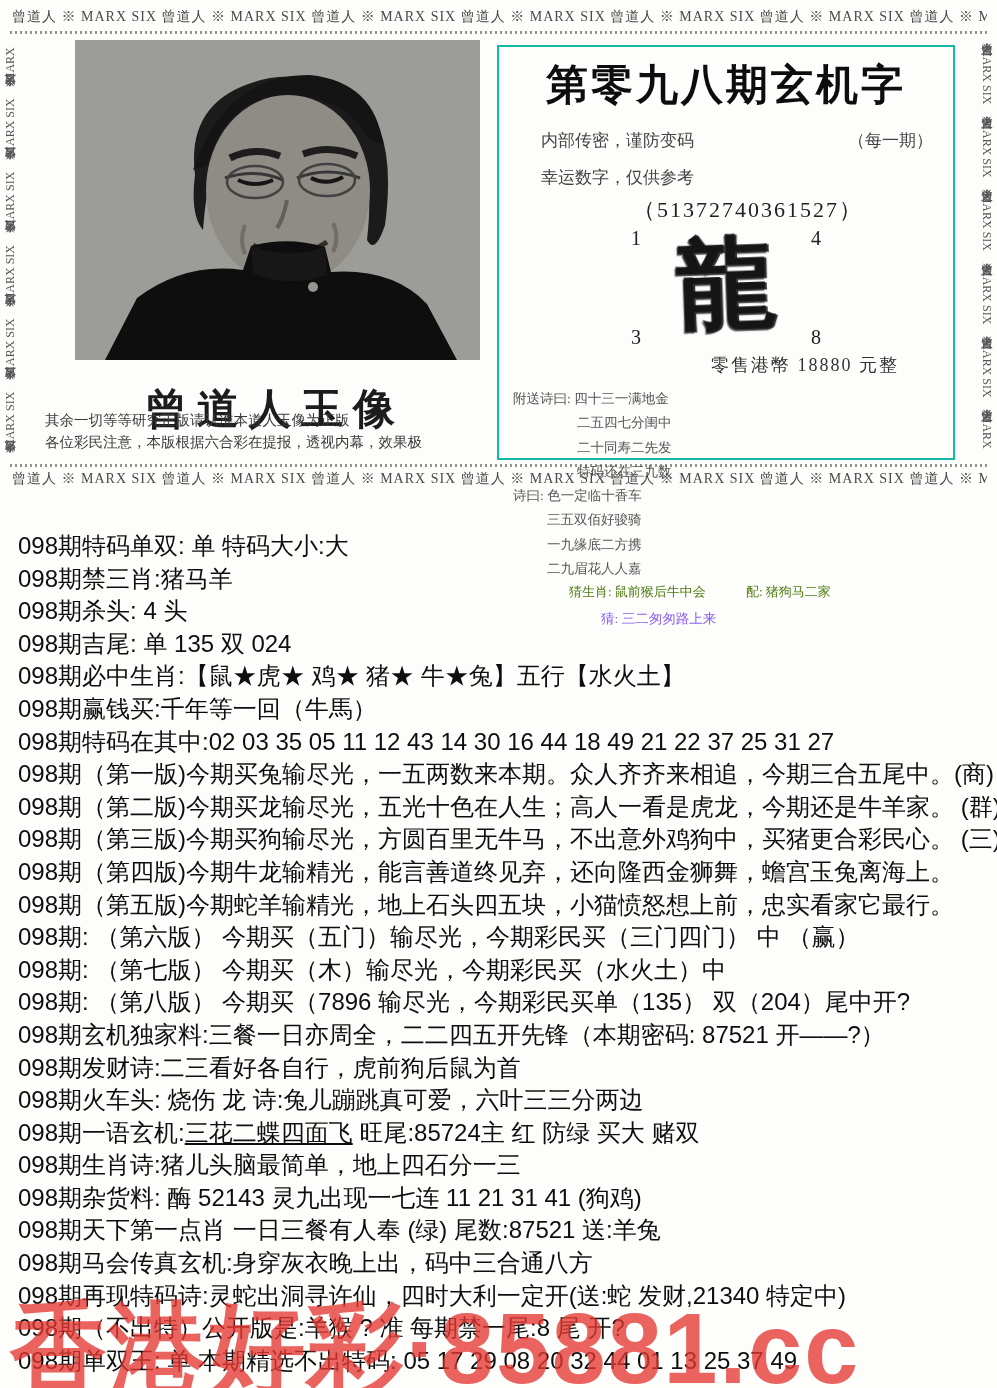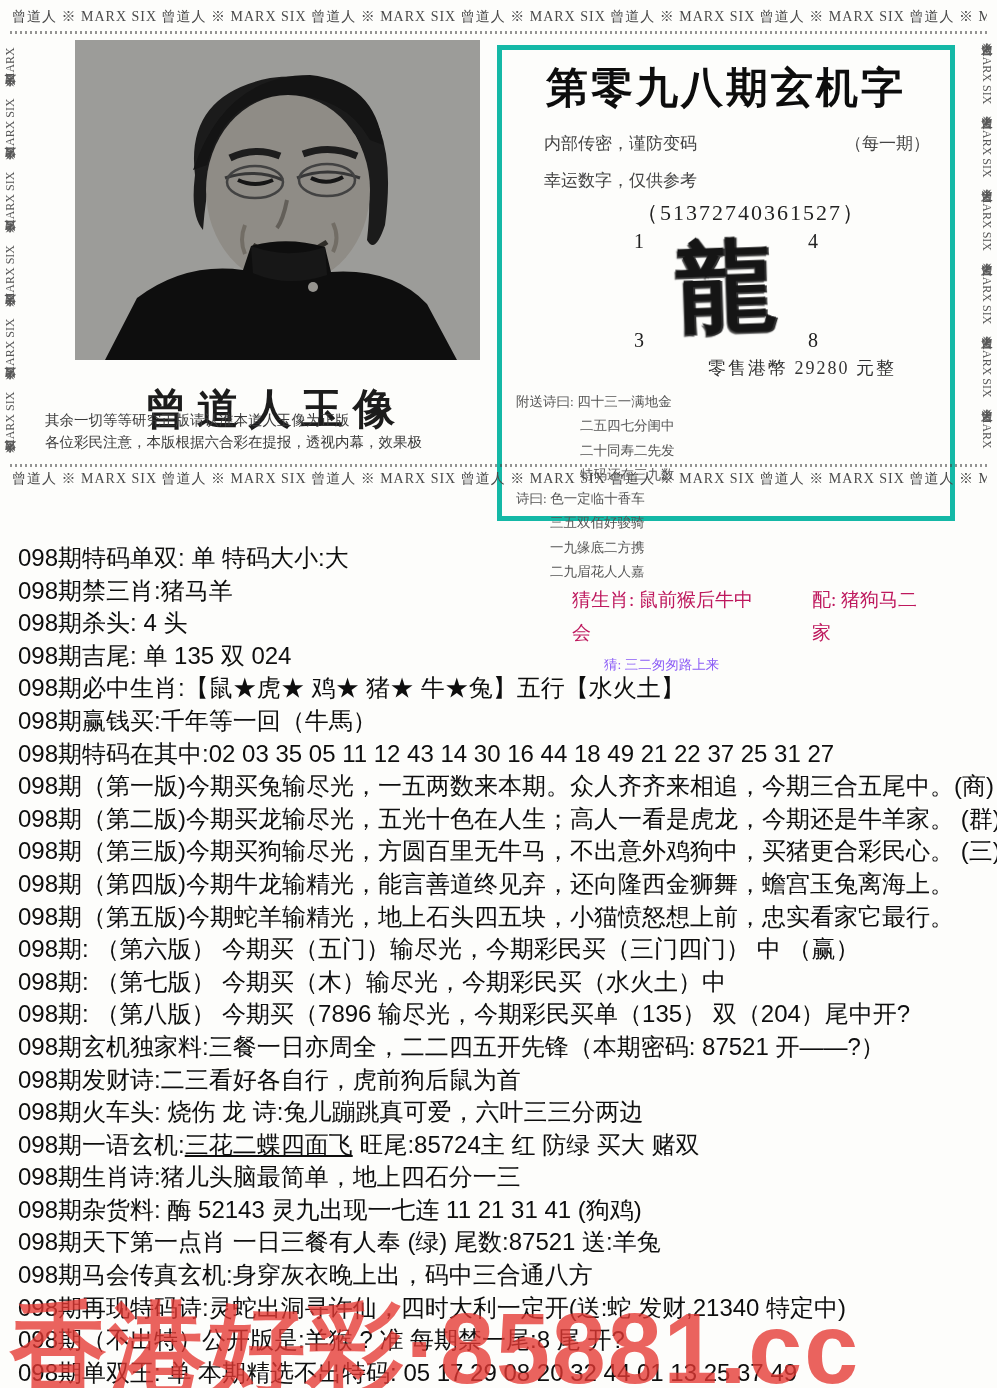--- a/index.html
+++ b/index.html
@@ -19,44 +19,44 @@
   .strip-left{left:2px;writing-mode:vertical-rl;transform:rotate(180deg);}
   .strip-right{right:2px;writing-mode:vertical-rl;}
   
   .photo{position:absolute;left:75px;top:40px;width:405px;height:320px;background:#f4f3ef;}
   .caption{position:absolute;left:55px;top:360px;width:440px;text-align:center;
            font-family:"Liberation Serif",serif;font-size:42px;font-weight:700;color:#1c1c1c;
            letter-spacing:10px;margin-top:21px;}
   .photo-notes{position:absolute;left:45px;top:410px;width:455px;font-size:14.5px;line-height:1.5;
                color:#3b3b3b;font-family:"Liberation Serif",serif;}
   
-  .mbox{position:absolute;left:497px;top:45px;width:458px;height:476px;border:5px solid #14b8a6;
+  .mbox{position:absolute;left:497px;top:45px;width:458px;height:415px;border:2px solid #14b8a6;
         box-sizing:border-box;padding:8px 14px 6px 14px;font-family:"Liberation Serif",serif;color:#2e2e2e;}
   .mbox-title{text-align:center;font-size:42px;font-weight:700;letter-spacing:3px;color:#0d0d0d;margin-top:2px;}
   .mbox-subrow{display:flex;justify-content:space-between;font-size:17px;margin:16px 6px 0 28px;color:#444;}
   .mbox-sub2{font-size:17px;margin:14px 0 0 28px;color:#444;}
   .mbox-lucky{font-size:22px;letter-spacing:2px;margin:6px 0 0 120px;color:#222;}
   .dragon-wrap{position:relative;height:122px;margin-top:2px;}
   .dragon{position:absolute;left:50%;top:50%;transform:translate(-50%,-52%) rotate(-2deg);
           font-size:100px;font-weight:700;color:#151515;filter:blur(.4px);
           text-shadow:2px 1px 0 #333,-1px 2px 1px #444;}
   .corner{position:absolute;font-size:20px;color:#222;font-family:"Liberation Serif",serif;}
   .c-tl{left:118px;top:0;} .c-tr{right:118px;top:0;} .c-bl{left:118px;bottom:0;} .c-br{right:118px;bottom:0;}
   .mbox-price{text-align:right;margin:4px 40px 0 0;font-size:18px;letter-spacing:2px;color:#333;}
   .poems{display:flex;margin-top:10px;font-size:13.5px;line-height:1.8;color:#555;flex-direction:column;}
   .poem-col{width:50%;}
   .poem-col .lbl{white-space:nowrap;}
   .poem-col div{white-space:nowrap;}
   .poem-indent{padding-left:64px;}
   .poem-indent2{padding-left:34px;}
-  .mbox-foot{font-size:19px;line-height:1.7;color:#be185d;display:flex;}
+  .mbox-foot{font-size:13px;line-height:1.7;color:#4d7c0f;display:flex;}
   .mbox-foot .f1{padding-left:56px;} .mbox-foot .f2{padding-left:40px;}
   .mbox-foot2{font-size:13.5px;color:#8b5cf6;padding-left:88px;margin-top:7px;}
   
-  .body-lines{position:absolute;left:18px;top:542px;width:975px;}
+  .body-lines{position:absolute;left:18px;top:530px;width:975px;}
   .bl{font-size:24px;line-height:32.6px;white-space:nowrap;color:#0e0e0e;
       font-family:"Liberation Sans",sans-serif;}
   .bl .u{text-decoration:underline;}
   
   .watermark{position:absolute;left:10px;top:1283px;font-size:100px;font-weight:700;
              letter-spacing:2px;color:rgba(228,55,50,.78);white-space:nowrap;z-index:5;
              transform:scaleX(.97);transform-origin:left;}
 </style>
 </head>
 <body>
@@ -119,21 +119,21 @@
       </div>
       <div class="mbox-sub2">幸运数字，仅供参考</div>
       <div class="mbox-lucky">（51372740361527）</div>
       <div class="dragon-wrap">
         <span class="corner c-tl">1</span>
         <span class="corner c-tr">4</span>
         <span class="dragon">龍</span>
         <span class="corner c-bl">3</span>
         <span class="corner c-br">8</span>
       </div>
-      <div class="mbox-price">零售港幣 29280 元整</div>
+      <div class="mbox-price">零售港幣 18880 元整</div>
       <div class="poems">
         <div class="poem-col">
           <div class="lbl"><span>附送诗曰:</span>
             <span>四十三一满地金</span></div>
           <div class="poem-indent">二五四七分闺中</div>
           <div class="poem-indent">二十同寿二先发</div>
           <div class="poem-indent">特码还在三九数</div>
         </div>
         <div class="poem-col">
           <div class="lbl"><span>诗曰:</span>

